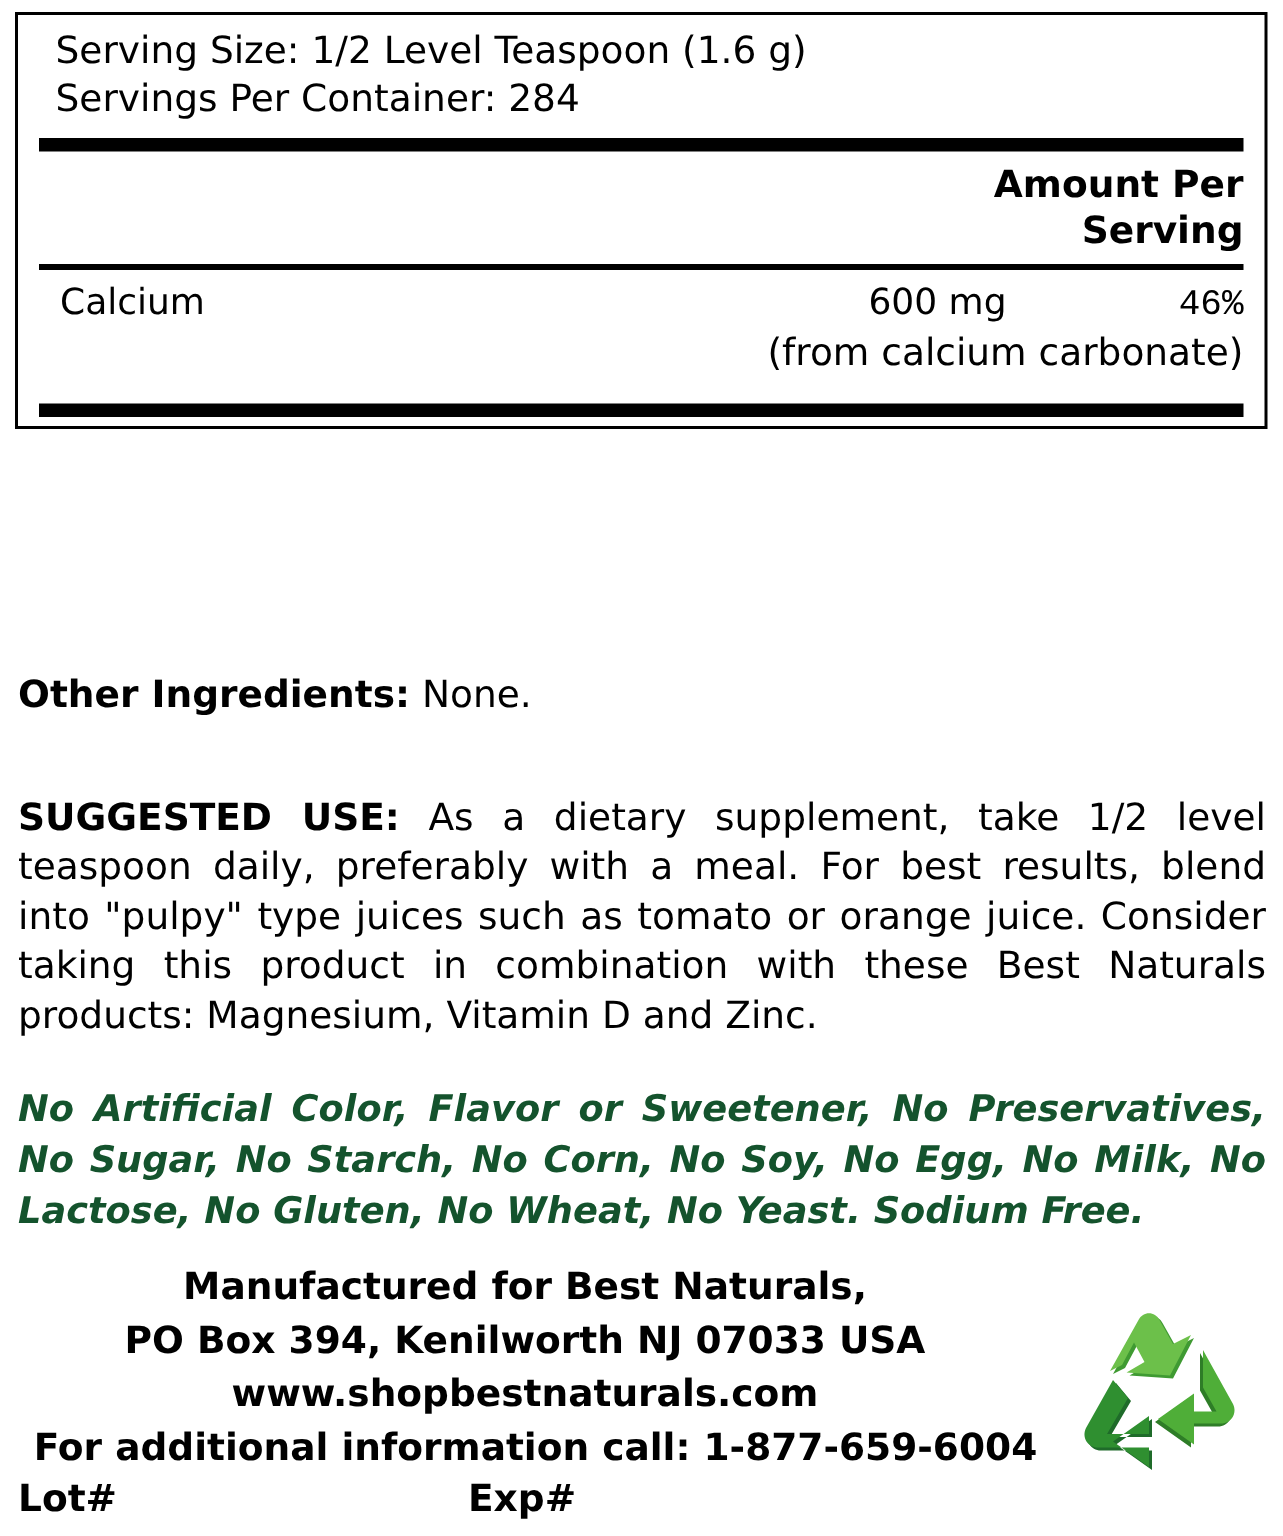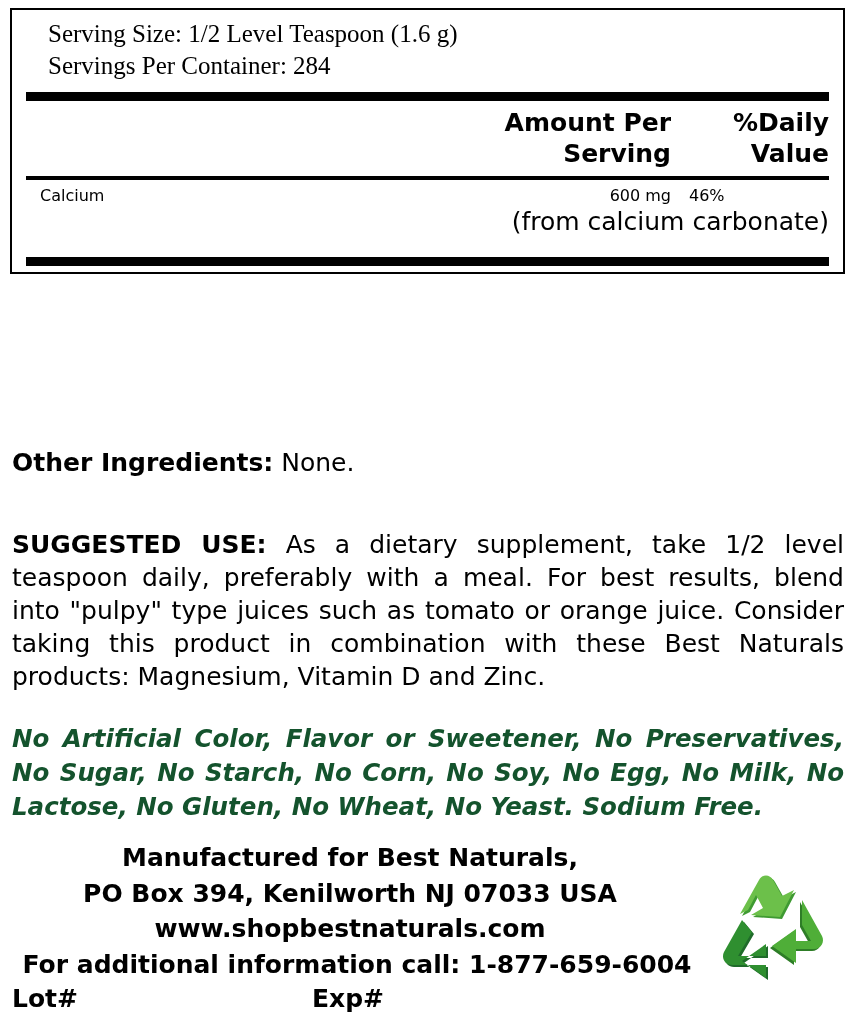--- a/index.html
+++ b/index.html
@@ -34,22 +34,21 @@
     font-size: 66px;
     font-weight: bold;
     line-height: 0.98;
     letter-spacing: -0.5px;
     margin: 2px 0 10px 6px;
     white-space: nowrap;
   }
   .serving-line {
     font-size: 25px;
     line-height: 1.28;
-    margin-left: 22px;
-    font-family: Liberation Serif, serif;
+    margin-left: 11px;
   }
   .rule-thick {
     border-top: 9px solid #000;
     margin: 10px 0 0 0;
   }
   .rule-med {
     border-top: 4px solid #000;
     margin: 0;
   }
   .hdr-row {
@@ -64,34 +63,36 @@
     line-height: 1.25;
   }
   .hdr-amount { width: 300px; }
   .hdr-dv { width: 140px; margin-left: 18px; }
   .nutrient-block {
     padding: 6px 0 8px 0;
   }
   .nutrient-row {
     display: flex;
     align-items: baseline;
-    font-size: 16px;
+    font-size: 24px;
     line-height: 1.3;
   }
   .nutrient-name {
     flex: 1;
     margin-left: 14px;
   }
   .nutrient-amount {
     width: 300px;
     text-align: right;
   }
   .nutrient-dv {
     width: 140px;
+    text-align: right;
     margin-left: 18px;
+    font-family: Liberation Mono, monospace;
   }
   .nutrient-sub {
     font-size: 25px;
     margin-left: 34px;
     line-height: 1.3;
     text-align: right;
   }
   
   .other-ing {
     position: absolute;
@@ -173,24 +174,20 @@
 
     <div class="serving-line">Serving Size: 1/2 Level Teaspoon (1.6 g)</div>
     <div class="serving-line">Servings Per Container: 284</div>
 
     <div class="rule-thick"></div>
 
     <div class="hdr-row">
       <div class="hdr-amount">
         <div>Amount Per</div>
         <div>Serving</div>
-      </div>
-      <div class="hdr-dv">
-        <div>%Daily</div>
-        <div>Value</div>
       </div>
     </div>
 
     <div class="rule-med"></div>
 
     <div class="nutrient-block">
       <div class="nutrient-row">
         <div class="nutrient-name">Calcium</div>
         <div class="nutrient-amount">600 mg</div>
         <div class="nutrient-dv">46%</div>

